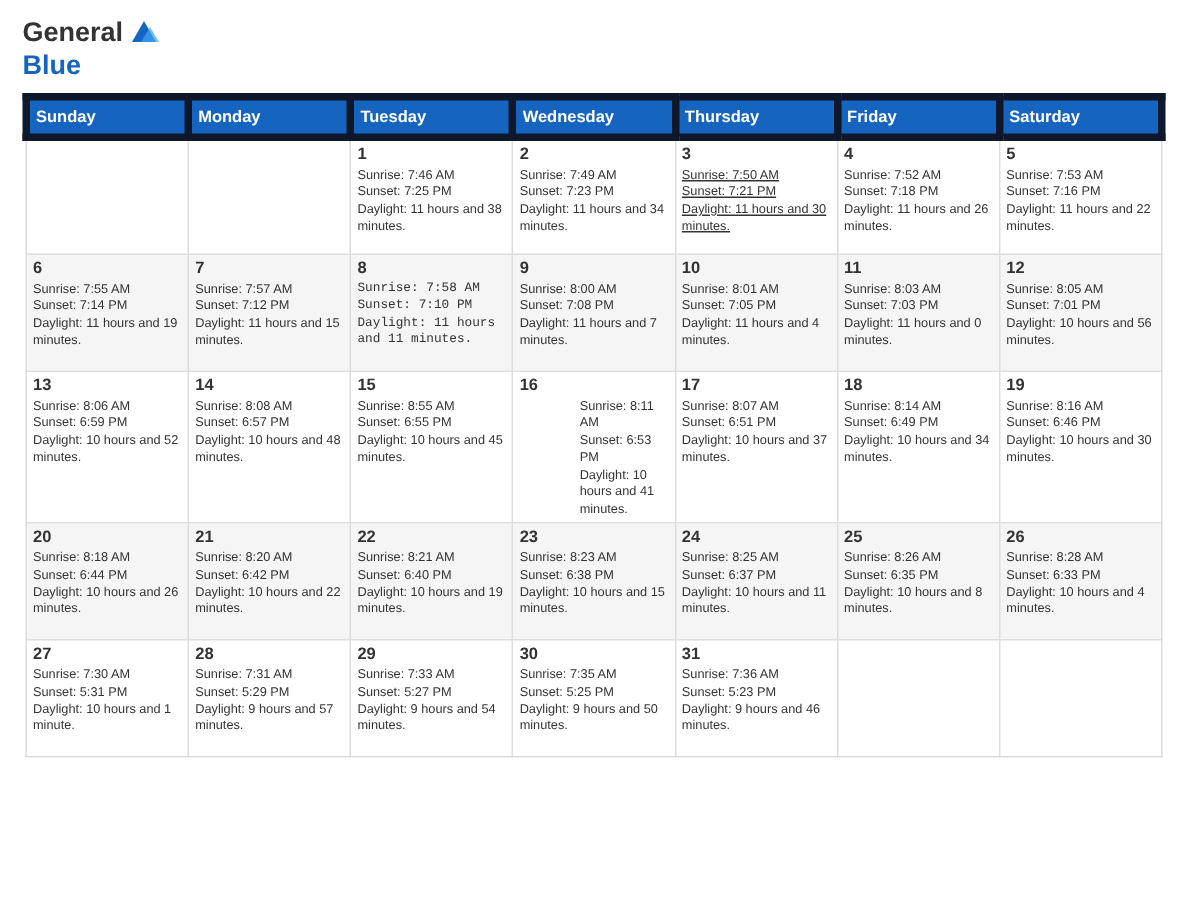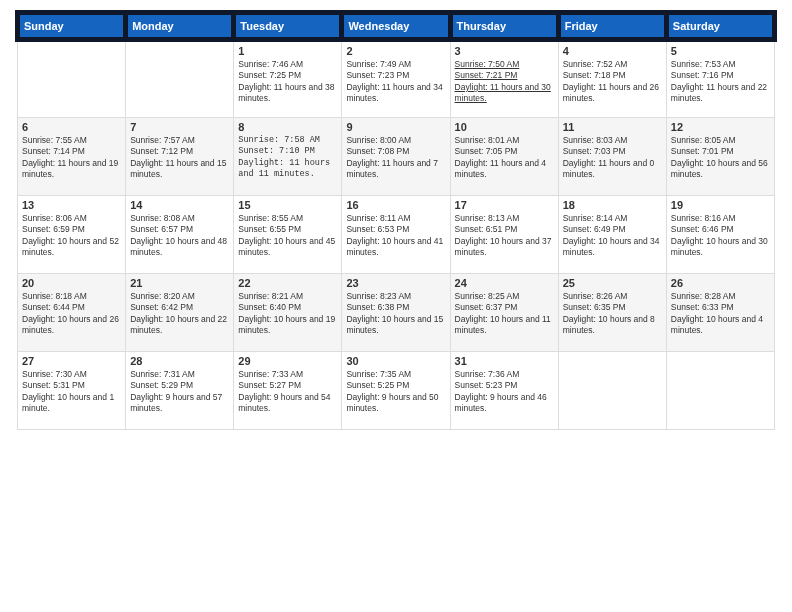--- a/index.html
+++ b/index.html
@@ -92,20 +92,40 @@
       color: #333;
     }
     .empty {
       background-color: #f9f9f9;
     }
   </style>
 </head>
 <body>
 
 <div class="page">
+  <div class="header">
+    <div class="logo">
+      <div>
+        <div style="display:flex;align-items:center;">
+          <span class="logo-text">General</span>
+          <svg class="logo-icon" viewBox="0 0 24 24" xmlns="http://www.w3.org/2000/svg">
+            <polygon points="4,18 12,4 20,18" fill="#1565c0"></polygon>
+            <polygon points="10,18 16,8 22,18" fill="#42a5f5" opacity="0.7"></polygon>
+          </svg>
+        </div>
+        <div style="display:flex;align-items:center;">
+          <span class="logo-text" style="color:#1565c0;">Blue</span>
+        </div>
+      </div>
+    </div>
+    <div class="title-block">
+      <div class="month-title"></div>
+      <div class="location"></div>
+    </div>
+  </div>
 
   <table>
     <thead>
       <tr>
       <th>Sunday</th>
           <th>Monday</th>
           <th>Tuesday</th>
           <th>Wednesday</th>
           <th>Thursday</th>
           <th>Friday</th>
@@ -205,27 +225,27 @@
 Daylight: 10 hours and 48 minutes.</div>
           </td>
           <td>
             <span class="day-num">15</span>
             <div class="day-info" style="white-space: pre-line;">Sunrise: 8:55 AM
 Sunset: 6:55 PM
 Daylight: 10 hours and 45 minutes.</div>
           </td>
           <td>
             <span class="day-num">16</span>
-            <div class="day-info" style="white-space: pre-line;">Sunrise: 8:11 AM
+            <div class="day-info" style="white-space: pre-line; margin-left: 40px;">Sunrise: 8:11 AM
 Sunset: 6:53 PM
 Daylight: 10 hours and 41 minutes.</div>
           </td>
           <td>
             <span class="day-num">17</span>
-            <div class="day-info" style="white-space: pre-line;">Sunrise: 8:13 AM
+            <div class="day-info" style="white-space: pre-line;">Sunrise: 8:07 AM
 Sunset: 6:51 PM
 Daylight: 10 hours and 37 minutes.</div>
           </td>
           <td>
             <span class="day-num">18</span>
             <div class="day-info" style="white-space: pre-line;">Sunrise: 8:14 AM
 Sunset: 6:49 PM
 Daylight: 10 hours and 34 minutes.</div>
           </td>
           <td>

